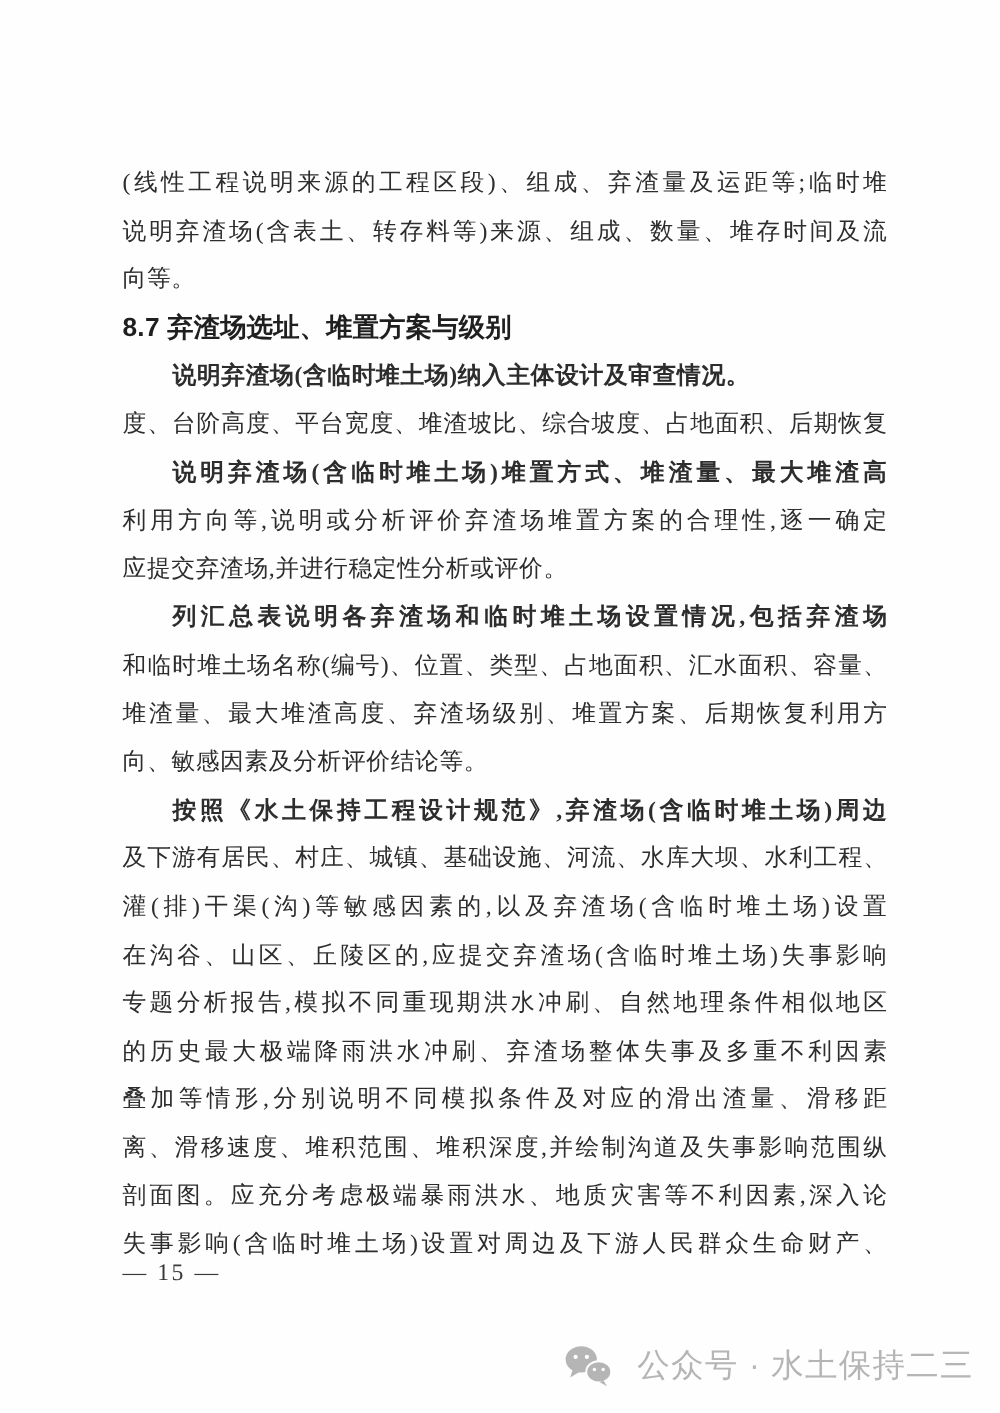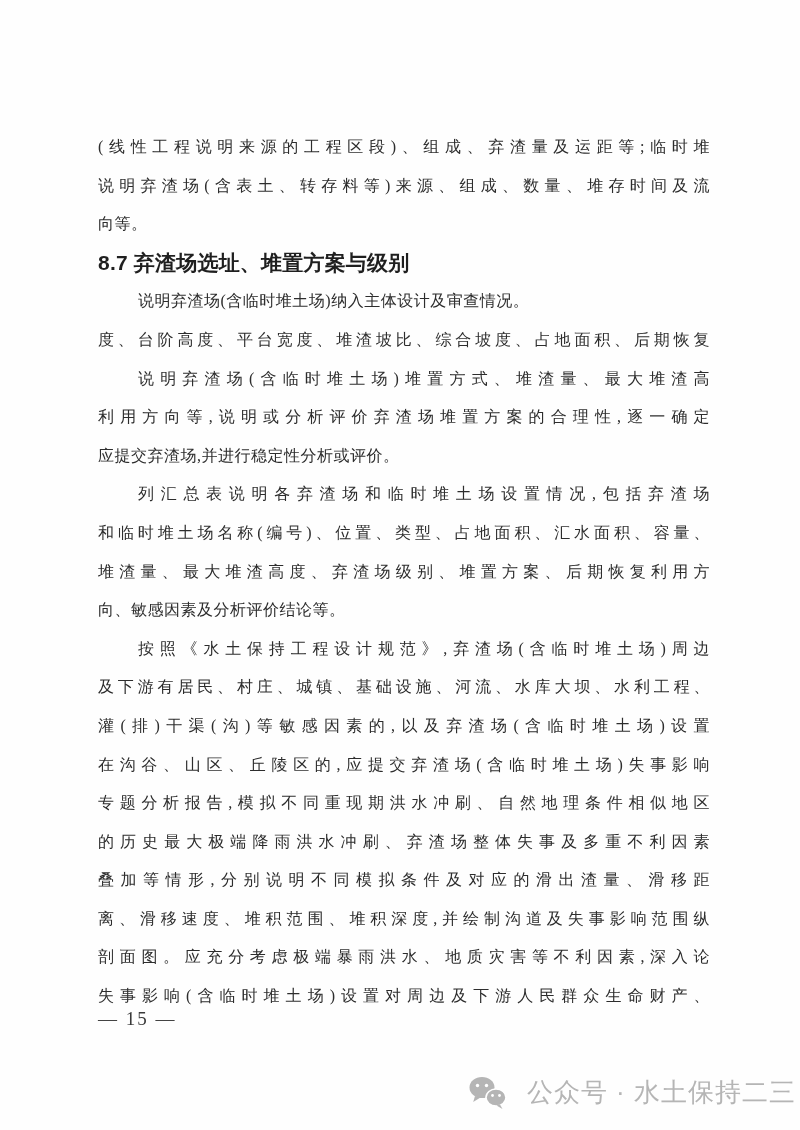--- a/index.html
+++ b/index.html
@@ -19,34 +19,35 @@
     inset: 0;
     background: #fefefe;
   }
   .doc-body {
     position: absolute;
     left: 98px;
     top: 128px;
     width: 612px;
   }
   .line {
-    font-size: 16px;
+    font-size: 19px;
     line-height: 38.6px;
     height: 38.6px;
     color: #2d2d2d;
     text-align: justify;
     text-align-last: justify;
     white-space: nowrap;
     letter-spacing: 0.5px;
   }
   .line.endp {
     text-align-last: left;
   }
   .line.indent {
     text-indent: 40px;
+    font-weight: bold;
   }
   .line.heading {
     font-family: "Liberation Sans", sans-serif;
     font-weight: 700;
     font-size: 21px;
     color: #1f1f1f;
     text-align-last: left;
     letter-spacing: 0.2px;
   }
   .page-number {
@@ -56,21 +57,21 @@
     width: 612px;
     text-align: left;
     padding-right: 22px;
     box-sizing: border-box;
     font-size: 19px;
     color: #3a3a3a;
     letter-spacing: 2px;
   }
   .watermark {
     position: absolute;
-    right: 4px;
+    right: 21px;
     bottom: 20px;
     display: flex;
     align-items: center;
     gap: 19px;
     color: #b5b5b5;
     font-family: "Liberation Sans", sans-serif;
     font-size: 26px;
     letter-spacing: 1px;
   }
   .watermark svg {

